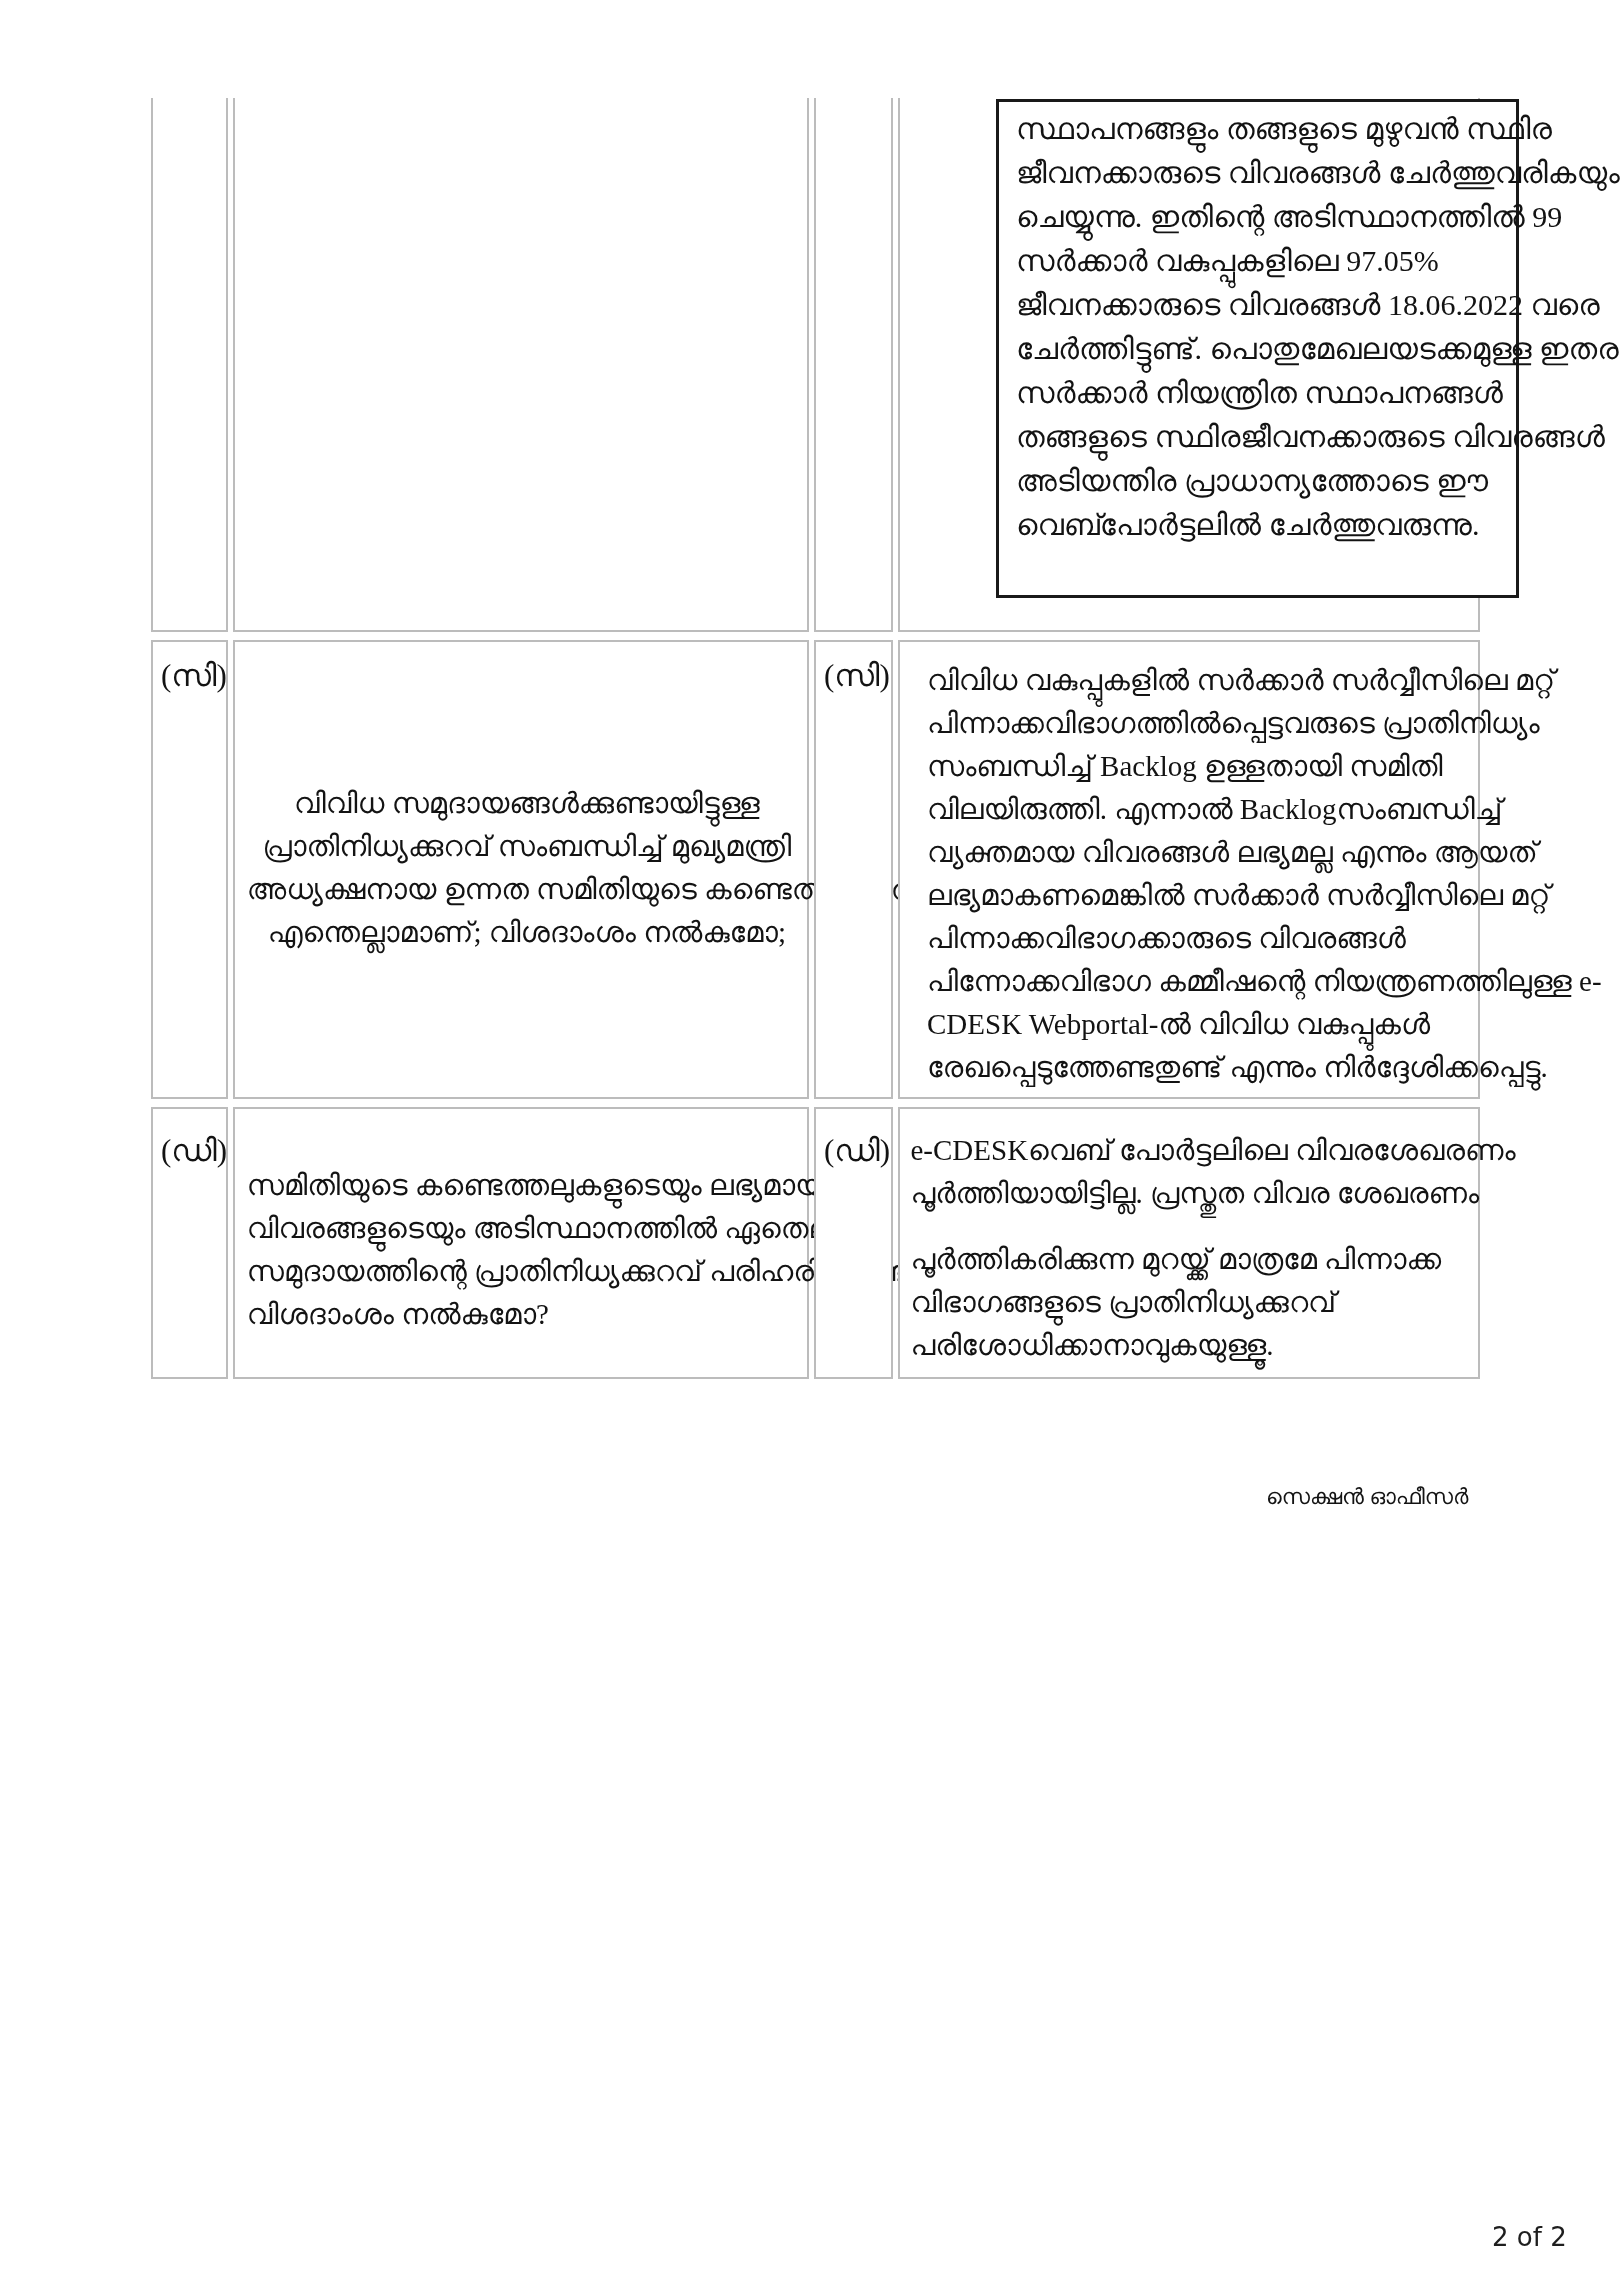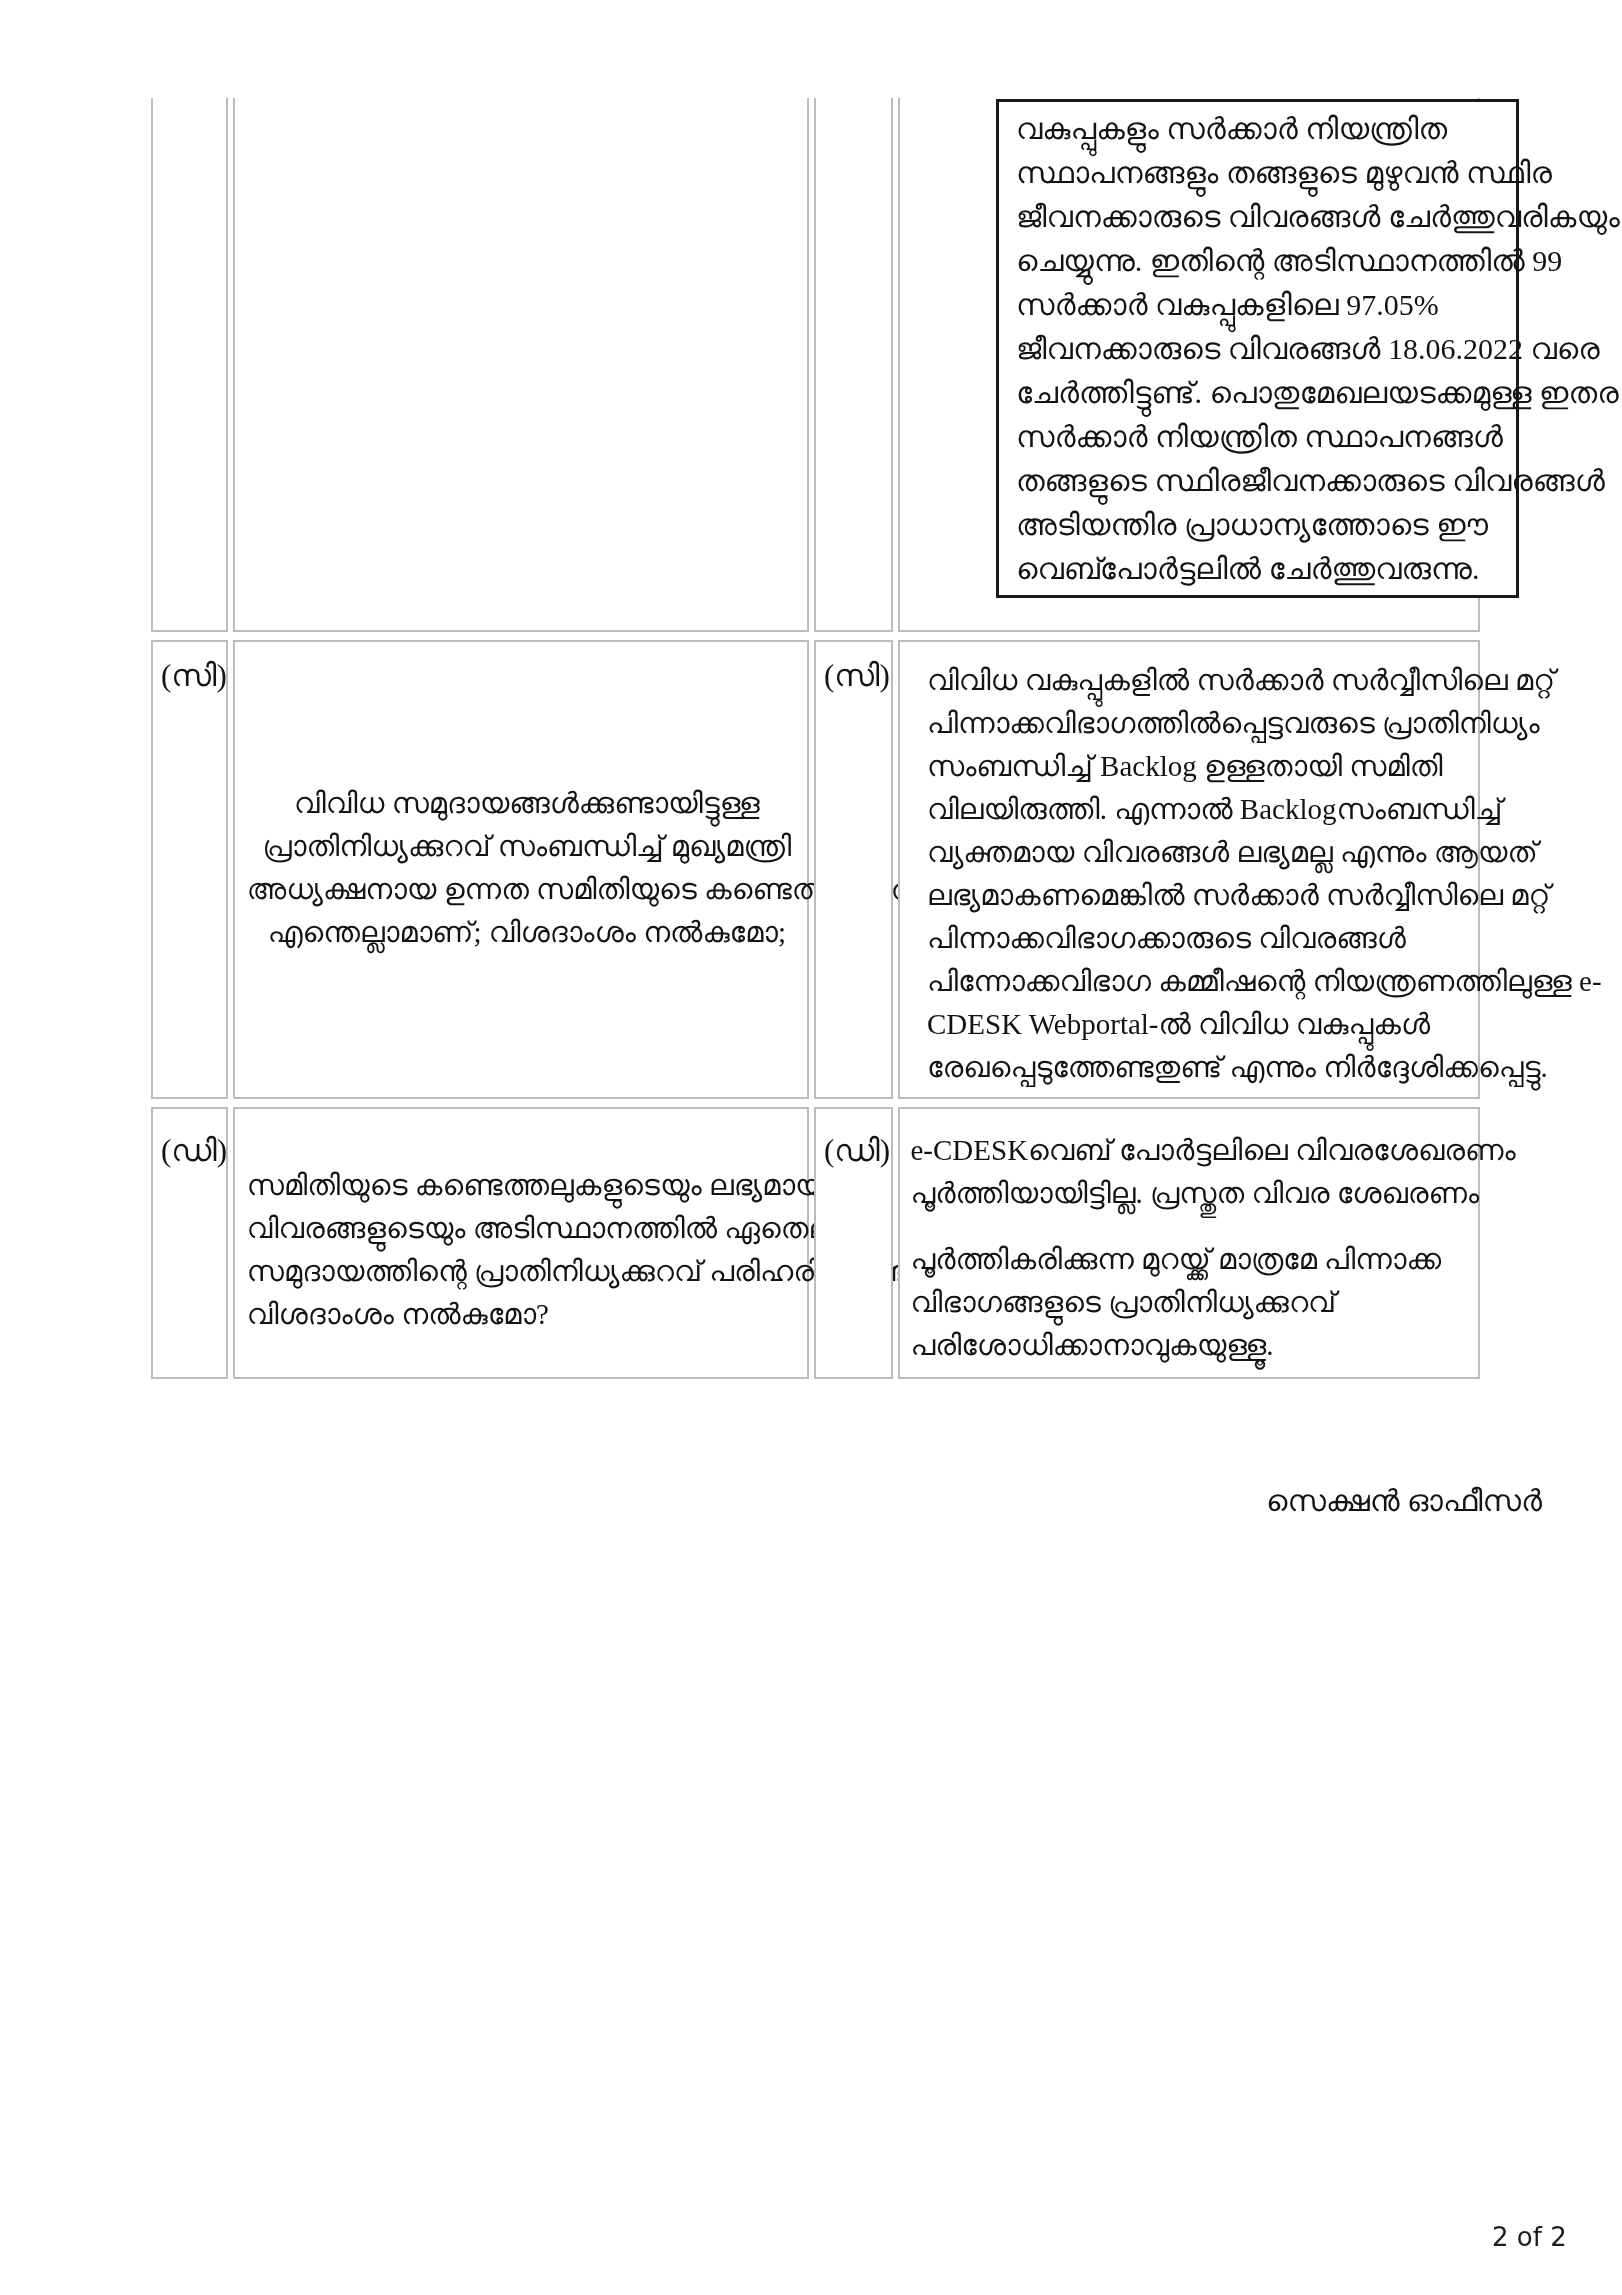--- a/index.html
+++ b/index.html
@@ -56,21 +56,21 @@
     border: 3.9px solid #191919;
     padding: 5.2px 0 0 17px;
     background: #ffffff;
     overflow: visible;
   }
   .answer-box .tl { line-height: 44px; height: 44px; font-size: 30px; }
 
   .sign {
     position: absolute;
     left: 1266px; top: 1484px;
-    font-size: 30px;
+    font-size: 22px;
     white-space: nowrap;
   }
   .pageno {
     position: absolute;
     left: 1454px; top: 2222px;
     font-size: 26px;
     font-family: "DejaVu Sans", sans-serif;
     color: #1e1e1e;
     white-space: nowrap;
     margin-left: 38px;
@@ -79,21 +79,20 @@
 </head>
 <body>
 
 <div class="cell r1 c0 no-top"></div>
 <div class="cell r1 c1 no-top"></div>
 <div class="cell r1 c2 no-top"></div>
 <div class="cell r1 c3 no-top"></div>
 
 <div class="answer-box">
   <div>
-      <div class="tl">വകുപ്പുകളും സർക്കാർ നിയന്ത്രിത</div>
       <div class="tl">സ്ഥാപനങ്ങളും തങ്ങളുടെ മുഴുവൻ സ്ഥിര</div>
       <div class="tl">ജീവനക്കാരുടെ വിവരങ്ങൾ ചേർത്തുവരികയും</div>
       <div class="tl">ചെയ്യുന്നു. ഇതിന്റെ അടിസ്ഥാനത്തിൽ 99</div>
       <div class="tl">സർക്കാർ വകുപ്പുകളിലെ 97.05%</div>
       <div class="tl">ജീവനക്കാരുടെ വിവരങ്ങൾ 18.06.2022 വരെ</div>
       <div class="tl">ചേർത്തിട്ടുണ്ട്. പൊതുമേഖലയടക്കമുള്ള ഇതര</div>
       <div class="tl">സർക്കാർ നിയന്ത്രിത സ്ഥാപനങ്ങൾ</div>
       <div class="tl">തങ്ങളുടെ സ്ഥിരജീവനക്കാരുടെ വിവരങ്ങൾ</div>
       <div class="tl">അടിയന്തിര പ്രാധാന്യത്തോടെ ഈ</div>
       <div class="tl">വെബ്പോർട്ടലിൽ ചേർത്തുവരുന്നു.</div>

